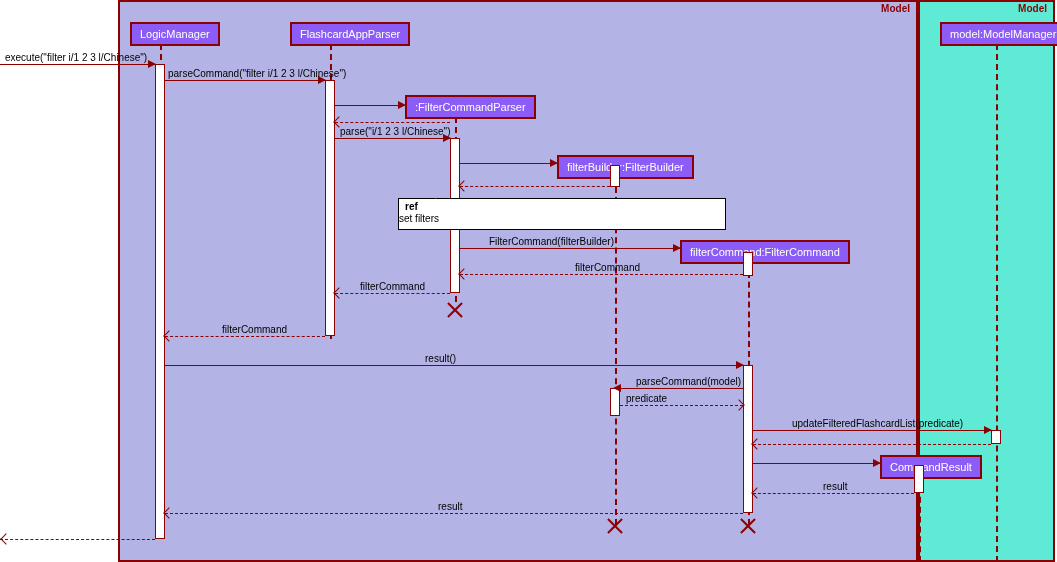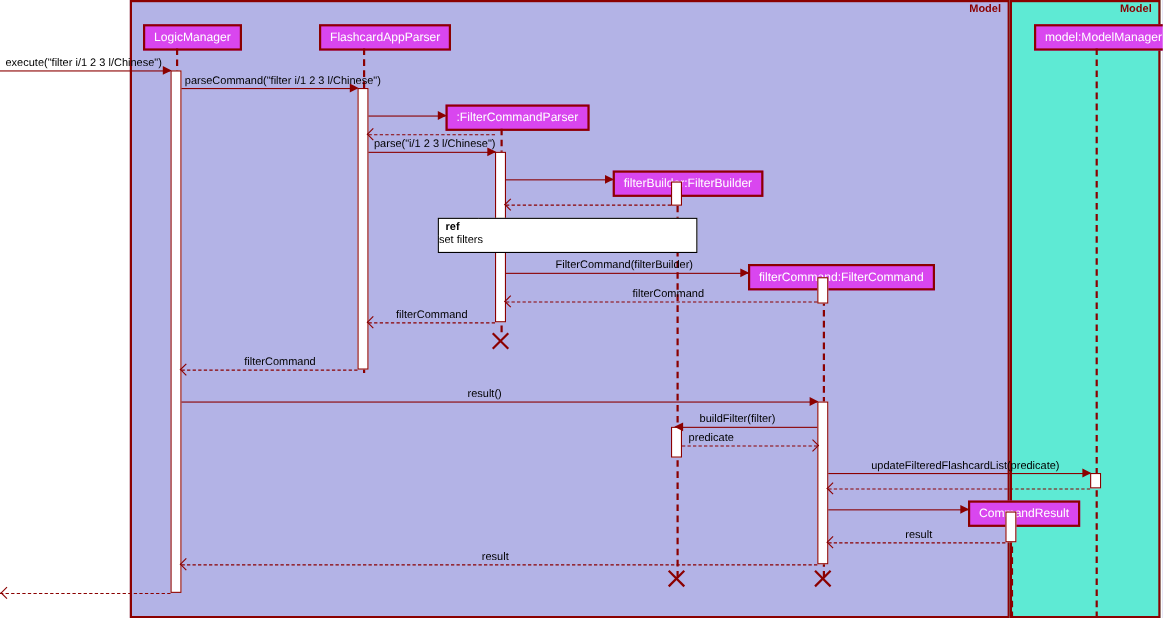--- a/index.html
+++ b/index.html
@@ -2,21 +2,21 @@
 <html><head>
 <meta charset="utf-8">
 <style>
   * { margin: 0; padding: 0; box-sizing: border-box; }
   body { font-family: Arial, sans-serif; font-size: 10px; background: #fff; }
   .canvas { position: relative; width: 1057px; height: 562px; }
   .frame { position: absolute; border: 2px solid; }
   .frame-logic { background: #B3B3E6; border-color: #8B0000; }
   .frame-model { background: #5eead4; border-color: #8B0000; }
   .frame-title { position: absolute; top: 1px; right: 6px; font-size: 10px; font-weight: bold; color: #8B0000; }
-  .lifeline-box { position: absolute; background: #d946ef; color: #fff; border: 2px solid #8B0000; padding: 4px 8px; font-size: 11px; white-space: nowrap; }
+  .lifeline-box { position: absolute; background: #8b5cf6; color: #fff; border: 2px solid #8B0000; padding: 4px 8px; font-size: 11px; white-space: nowrap; }
   .lifeline-box.created {  }
   .dashline { position: absolute; width: 0; border-left: 2px dashed #8B0000; }
   .activation { position: absolute; width: 10px; background: #fff; border: 1.5px solid #8B0000; }
   .msg-line { position: absolute; height: 0; border-top: 1.5px solid #8B0000; }
   .msg-line.dashed { border-top-style: dashed; }
   .arrow-right, .arrow-left { position: absolute; width: 0; height: 0; }
   .arrow-right { border-top: 4px solid transparent; border-bottom: 4px solid transparent; border-left: 8px solid #8B0000; }
   .arrow-left { border-top: 4px solid transparent; border-bottom: 4px solid transparent; border-right: 8px solid #8B0000; }
   .arrow-left.open, .arrow-right.open { border: none; width: 8px; height: 8px; border-top: 1.5px solid #8B0000; transform-origin: center; }
   .arrow-left.open { border-left: 1.5px solid #8B0000; transform: rotate(-45deg); }
@@ -87,28 +87,28 @@
   <div class="arrow-right" style="left:443px; top:134px;"></div>
   <span class="msg-label" style="left:340px; top:126px;">parse("i/1 2 3 l/Chinese")</span>
 
   <div class="msg-line" style="left:460px; top:163px; width:97px;"></div>
   <div class="arrow-right" style="left:550px; top:159px;"></div>
 
   <div class="msg-line dashed" style="left:460px; top:186px; width:150px;"></div>
   <div class="arrow-left open" style="left:460px; top:182px;"></div>
   <span class="msg-label" style="left:510px; top:174px;margin-top:32px;">filterBuilder</span>
 
-  <div class="ref-frame" style="left:398px; top:198px; width:236px; height:32px;">
+  <div class="ref-frame" style="left:398px; top:198px; width:328px; height:32px;">
     <div class="ref-tab">ref</div>
     <div class="ref-label">set filters</div>
   </div>
 
   <div class="msg-line" style="left:460px; top:248px; width:220px;"></div>
   <div class="arrow-right" style="left:673px; top:244px;"></div>
-  <span class="msg-label" style="left:505px; top:236px;">FilterCommand(filterBuilder)</span>
+  <span class="msg-label" style="left:489px; top:236px;">FilterCommand(filterBuilder)</span>
 
   <div class="msg-line dashed" style="left:460px; top:274px; width:283px;"></div>
   <div class="arrow-left open" style="left:460px; top:270px;"></div>
   <span class="msg-label" style="left:575px; top:262px;">filterCommand</span>
 
   <div class="msg-line dashed" style="left:335px; top:293px; width:115px;"></div>
   <div class="arrow-left open" style="left:335px; top:289px;"></div>
   <span class="msg-label" style="left:360px; top:281px;">filterCommand</span>
 
   <div class="destroy" style="left:447px; top:302px;"></div>
@@ -116,21 +116,21 @@
   <div class="msg-line dashed" style="left:165px; top:336px; width:160px;"></div>
   <div class="arrow-left open" style="left:165px; top:332px;"></div>
   <span class="msg-label" style="left:222px; top:324px;">filterCommand</span>
 
   <div class="msg-line" style="left:165px; top:365px; width:578px;"></div>
   <div class="arrow-right" style="left:736px; top:361px;"></div>
   <span class="msg-label" style="left:425px; top:353px;">result()</span>
 
   <div class="msg-line" style="left:620px; top:388px; width:123px;"></div>
   <div class="arrow-left" style="left:613px; top:384px;"></div>
-  <span class="msg-label" style="left:636px; top:376px;">buildFilter(filter)</span>
+  <span class="msg-label" style="left:636px; top:376px;">parseCommand(model)</span>
 
   <div class="msg-line dashed" style="left:620px; top:405px; width:123px;"></div>
   <div class="arrow-right open" style="left:735px; top:401px;"></div>
   <span class="msg-label" style="left:626px; top:393px;">predicate</span>
 
   <div class="msg-line" style="left:753px; top:430px; width:238px;"></div>
   <div class="arrow-right" style="left:984px; top:426px;"></div>
   <span class="msg-label" style="left:792px; top:418px;">updateFilteredFlashcardList(predicate)</span>
 
   <div class="msg-line dashed" style="left:753px; top:444px; width:238px;"></div>

